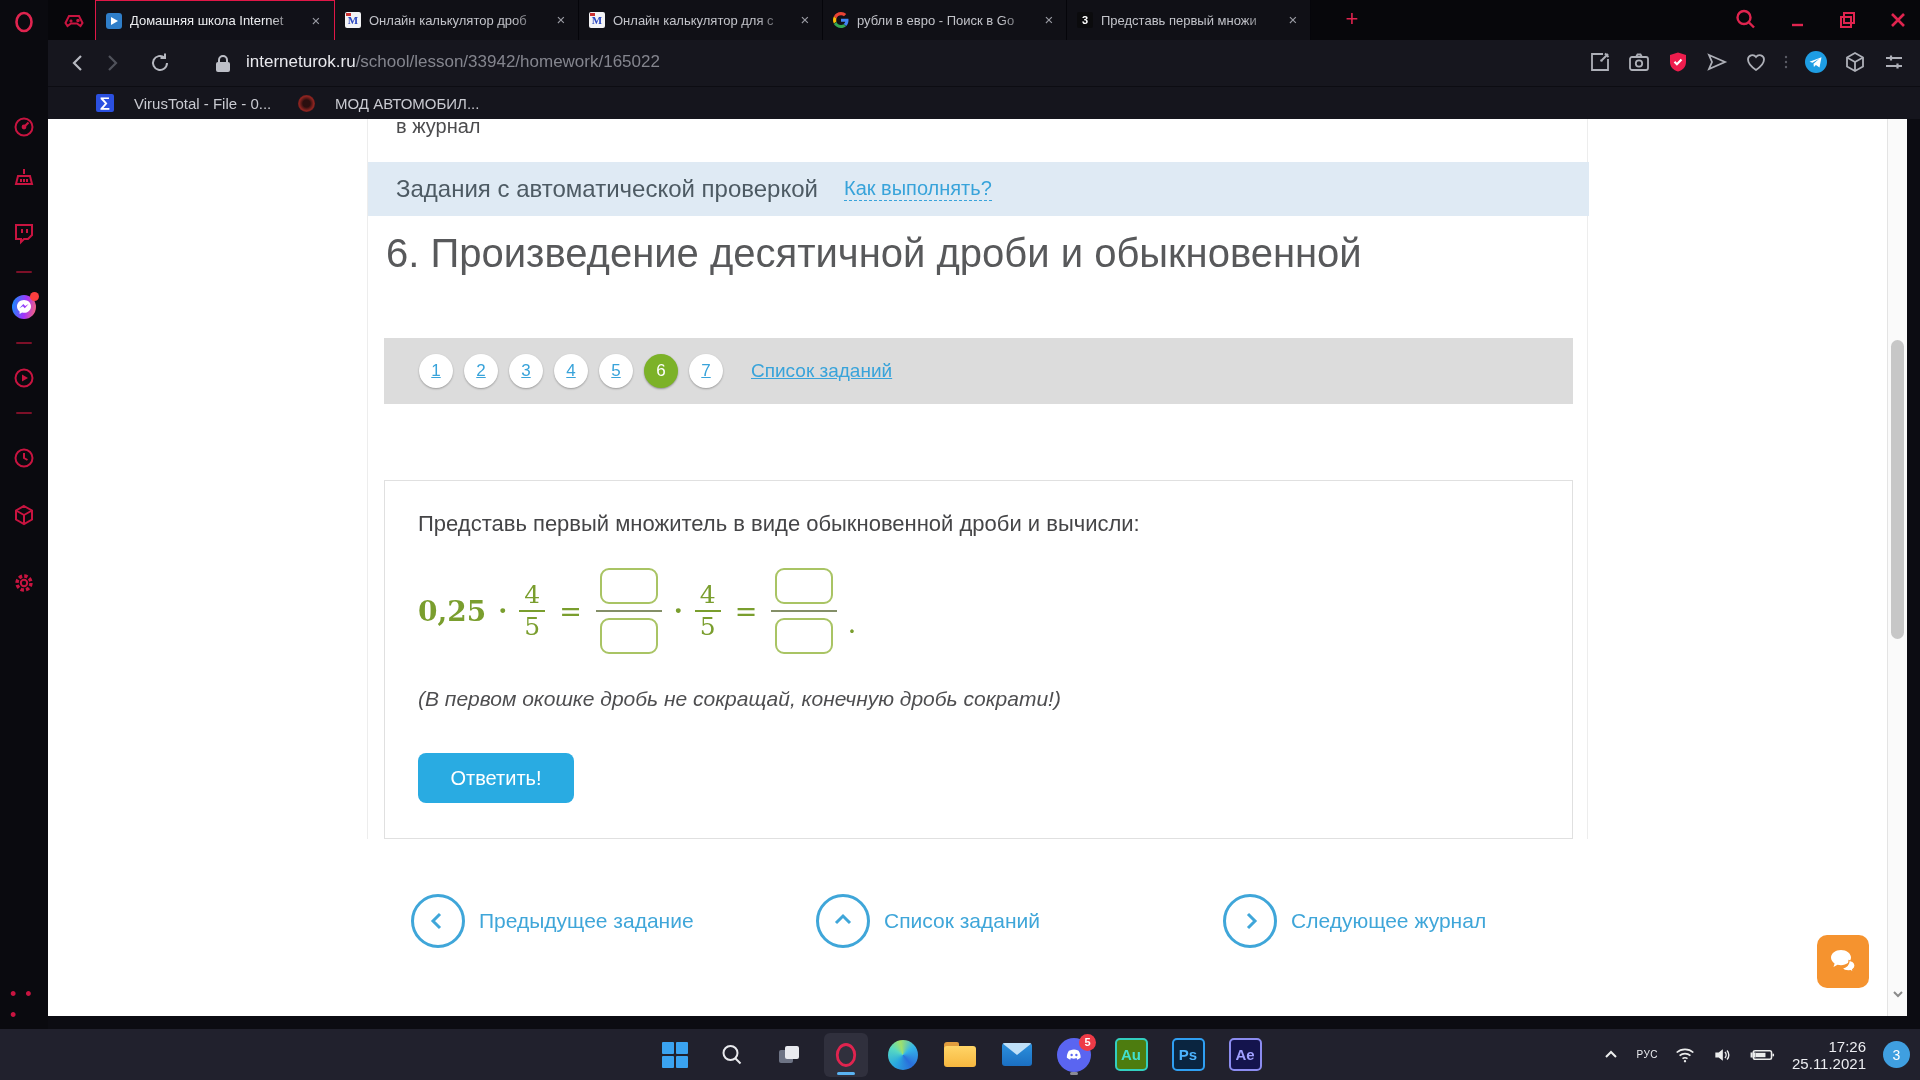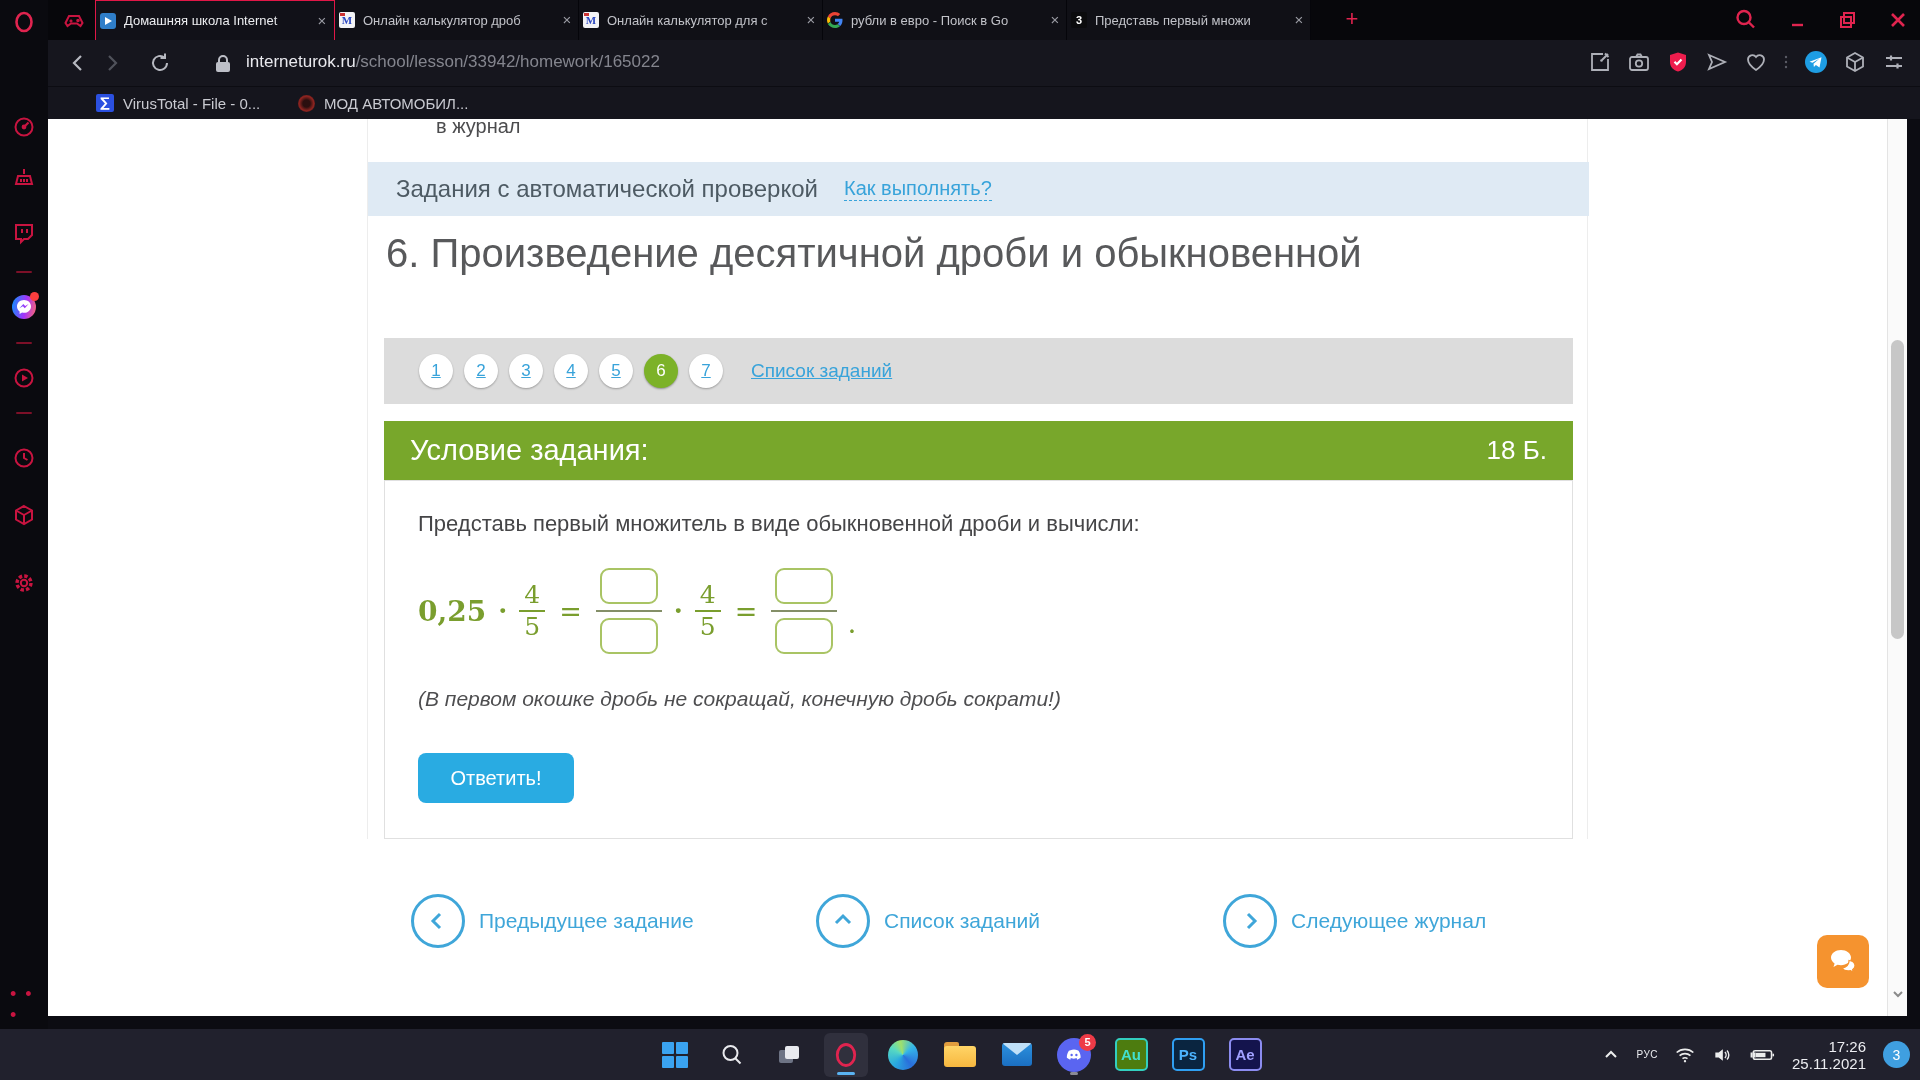--- a/index.html
+++ b/index.html
@@ -12,21 +12,21 @@
   #sidebar{left:0;top:0;width:48px;height:1029px;background:#0a0a0f;z-index:30;}
   .side-ic{left:12px;width:24px;height:24px;color:#c81440;}
   .side-div{left:16px;width:16px;height:2px;background:#7c1028;border-radius:2px;}
   .side-dots{left:10px;color:#c81440;font-size:18px;letter-spacing:2px;}
   .side-dots::before{content:"• • •";}
   .msgr{border-radius:50%;background:linear-gradient(100deg,#0695FF 0%,#A334FA 55%,#FF6968 100%);}
   .msgr-dot{position:absolute;right:-3px;top:-3px;width:9px;height:9px;border-radius:50%;background:#fa3e3e;}
 
   #tabstrip{left:48px;top:0;width:1872px;height:40px;background:#07070b;border-bottom:1px solid #4b0e22;}
   .gxcorner{left:14px;top:8px;width:24px;height:24px;color:#c81440;}
-  .tab{top:0;height:40px;display:flex;align-items:center;gap:8px;padding:0 4px;box-sizing:border-box;}
+  .tab{top:0;height:40px;display:flex;align-items:center;gap:8px;padding:0 10px;box-sizing:border-box;}
   .tab .ttl{font-size:13px;color:#c2c3c9;white-space:nowrap;overflow:hidden;flex:1;
             -webkit-mask-image:linear-gradient(90deg,#000 82%,transparent);mask-image:linear-gradient(90deg,#000 82%,transparent);}
   .tab.active{background:#111118;border:1px solid #e01747;border-bottom:none;z-index:2;}
   .tab.active .ttl{color:#ecedf0;}
   .tab .close{width:16px;height:16px;color:#9b9ca4;font-size:15px;line-height:16px;text-align:center;flex:none;}
   .tab .close::before{content:"×";}
   .tab:not(.active){background:#101016;box-shadow:inset -1px 0 0 #05050a;}
   .fav{width:16px;height:16px;flex:none;position:relative;}
   .fav-iu{background:#2f7ec9;border-radius:3px;}
   .fav-iu::before{content:"";position:absolute;left:5px;top:4px;border-left:7px solid #fff;border-top:4px solid transparent;border-bottom:4px solid transparent;}
@@ -40,34 +40,34 @@
   #toolbar{left:48px;top:40px;width:1872px;height:46px;background:#16161e;}
   .navic{top:11px;width:24px;height:24px;color:#b7b9c1;}
   .navic.dis{color:#50525b;}
   .lock{top:14px;width:16px;height:19px;color:#bdbfc7;}
   .url{top:12px;font-size:17px;white-space:nowrap;}
   .url .host{color:#e9e9ee;}
   .url .path{color:#84858e;}
   .tb-right{top:10px;right:14px;display:flex;gap:15px;align-items:center;color:#aeb0b8;}
   .tb-ic{width:24px;height:24px;position:relative;}
   #bookbar{left:48px;top:86px;width:1872px;height:33px;background:#15151d;border-top:1px solid #0c0c12;}
-  .bm{top:5px;display:flex;gap:9px;align-items:center;height:22px;}
+  .bm{top:5px;display:flex;gap:20px;align-items:center;height:22px;}
   .bm .lbl{font-size:15px;color:#c9cad1;white-space:nowrap;}
   .bm-ic1{width:18px;height:18px;background:#2b50e0;border-radius:2px;color:#fff;font:bold 13px/18px "DejaVu Sans",sans-serif;text-align:center;}
   .bm-ic1::before{content:"∑";}
   .bm-ic2{width:17px;height:17px;border-radius:50%;background:radial-gradient(circle at 50% 50%,#2a0f0f 30%,#8c2420 60%,#401014 100%);}
 
   
   #viewport{left:48px;top:119px;width:1859px;height:897px;background:#fff;overflow:hidden;z-index:5;}
   #rightedge{left:1907px;top:119px;width:13px;height:897px;background:#0c0c12;z-index:6;}
   #bottomedge{left:48px;top:1016px;width:1872px;height:13px;background:#0c0c12;z-index:6;}
 
   #container{left:319px;top:0;width:1221px;height:720px;border-left:1px solid #ededed;border-right:1px solid #ededed;box-sizing:border-box;background:#fff;}
   .clipwrap{left:28px;top:0;height:21px;overflow:hidden;}
-  .clipwrap span{display:block;margin-top:-4px;font-size:20px;color:#4c4c4e;margin-left:40px;}
+  .clipwrap span{display:block;margin-top:-4px;font-size:20px;color:#4c4c4e;}
   .infobar{left:0;top:43px;width:1221px;height:54px;background:#dfeaf4;display:flex;align-items:center;gap:26px;padding-left:28px;box-sizing:border-box;}
   .infobar .txt{font-size:24px;color:#4d5a63;}
   .infobar .lnk{font-size:20px;color:#38a3da;border-bottom:1px dashed #38a3da;cursor:pointer;}
   .pgtitle{left:18px;top:112px;font-size:40px;color:#58595b;white-space:nowrap;}
   .numrow{left:16px;top:219px;width:1189px;height:66px;background:#dcdcdc;display:flex;align-items:center;padding-left:35px;box-sizing:border-box;gap:11px;}
   .numc{width:34px;height:34px;border-radius:50%;background:#fff;box-shadow:0 1px 2px rgba(0,0,0,.3);
         display:flex;align-items:center;justify-content:center;font-size:17px;color:#38a3da;text-decoration:underline;cursor:pointer;flex:none;}
   .numc.active{background:#7cb228;color:#fff;text-decoration:none;box-shadow:0 1px 2px rgba(0,0,0,.35);}
   .listlink{margin-left:17px;font-size:19px;color:#38a3da;text-decoration:underline;cursor:pointer;}
   .greenbar{left:16px;top:302px;width:1189px;height:59px;background:#78a72b;display:flex;align-items:center;justify-content:space-between;
@@ -372,24 +372,20 @@
       <a class="numc">1</a>
       <a class="numc">2</a>
       <a class="numc">3</a>
       <a class="numc">4</a>
       <a class="numc">5</a>
       <a class="numc active">6</a>
       <a class="numc">7</a>
       <a class="listlink">Список заданий</a>
     </div>
 
-    <div class="greenbar abs">
-      <span class="h">Условие задания:</span>
-      <span class="pts">18 Б.</span>
-    </div>
 
     <div class="card abs">
       <div class="abs tasktext">Представь первый множитель в виде обыкновенной дроби и вычисли:</div>
 
       <div class="abs formula">
         <span class="m-factor">0,25</span>
         <span class="m-dot">·</span>
         <span class="frac">
           <span class="fn">4</span>
             <span class="fd">5</span>

